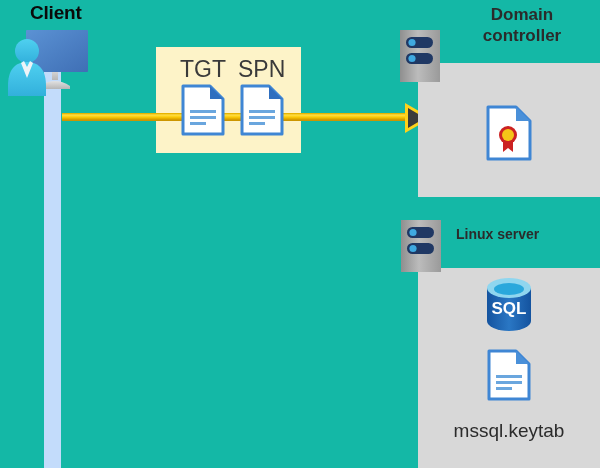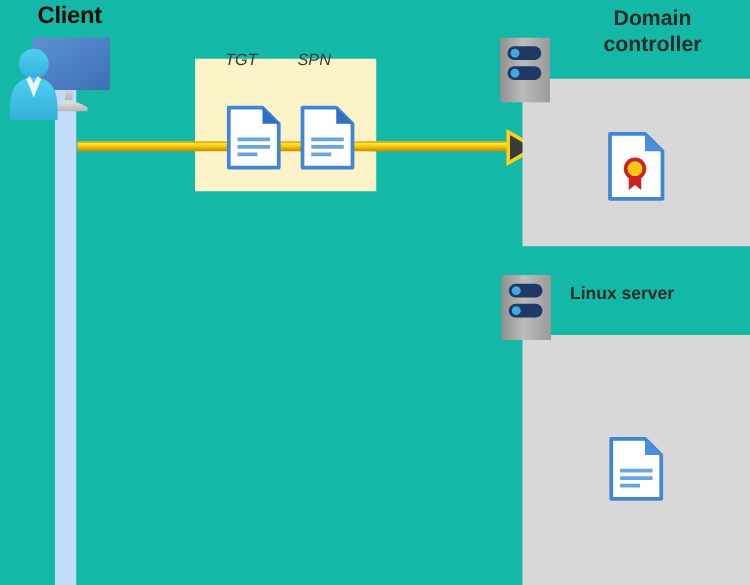--- a/index.html
+++ b/index.html
@@ -55,25 +55,24 @@
   
   .client-icon { left: 4px; top: 26px; width: 100px; height: 76px; }
 
   
   .yellow-box {
     left: 156px; top: 47px;
     width: 145px; height: 106px;
     background: #fdf3c8;
   }
   .doc-label {
-    font-size: 13px;
+    font-size: 23px;
     color: #3a3a3a;
-    top: 40px;
-    white-space: nowrap;
-    font-style: italic;
+    top: 56px;
+    white-space: nowrap;
   }
   .label-tgt { left: 180px; }
   .label-spn { left: 238px; }
 
   .doc-tgt { left: 181px; top: 84px; }
   .doc-spn { left: 240px; top: 84px; }
   .doc-keytab { left: 487px; top: 349px; }
 
   
   .arrow-seg { height: 8px; top: 113px; }
@@ -235,25 +234,41 @@
   <div class="abs server-icon server-linux">
     <svg width="40" height="52" viewBox="0 0 40 52">
       <rect x="0" y="0" width="40" height="52" fill="url(#srvGrad)"></rect>
       <rect x="6" y="7" width="27" height="11" rx="5.5" fill="#1f3864"></rect>
       <circle cx="12" cy="12.5" r="3.6" fill="#3fa9e0"></circle>
       <rect x="6" y="23" width="27" height="11" rx="5.5" fill="#1f3864"></rect>
       <circle cx="12" cy="28.5" r="3.6" fill="#3fa9e0"></circle>
     </svg>
   </div>
 
+  <div class="abs sql-icon">
+    <svg width="56" height="56" viewBox="0 0 56 56">
+      <defs>
+        <linearGradient id="sqlBody" x1="0" y1="0" x2="1" y2="0">
+          <stop offset="0%" stop-color="#14539f"></stop>
+          <stop offset="50%" stop-color="#2a77c4"></stop>
+          <stop offset="100%" stop-color="#14539f"></stop>
+        </linearGradient>
+      </defs>
+      <path d="M6 11 L6 44 A22 10 0 0 0 50 44 L50 11 Z" fill="url(#sqlBody)"></path>
+      <ellipse cx="28" cy="11" rx="22" ry="10" fill="#8fd6ef"></ellipse>
+      <ellipse cx="28" cy="12" rx="15" ry="6" fill="#2aa8dc"></ellipse>
+      <text x="28" y="37" text-anchor="middle" font-family="Liberation Sans, sans-serif" font-size="17" font-weight="bold" fill="#ffffff">SQL</text>
+    </svg>
+  </div>
 
   <div class="abs doc-keytab">
     <svg width="44" height="52" viewBox="0 0 44 52">
       <path d="M2 2 L29 2 L42 15 L42 50 L2 50 Z" fill="#ffffff" stroke="#3f86d4" stroke-width="3" stroke-linejoin="round"></path>
       <path d="M29 2 L42 15 L29 15 Z" fill="#4a90d9"></path>
       <rect x="9" y="26" width="26" height="3" fill="#6aa6de"></rect>
       <rect x="9" y="32" width="26" height="3" fill="#6aa6de"></rect>
       <rect x="9" y="38" width="16" height="3" fill="#6aa6de"></rect>
     </svg>
   </div>
 
+  <div class="abs keytab-label">mssql.keytab</div>
 
 </div>
 
 </body></html>

